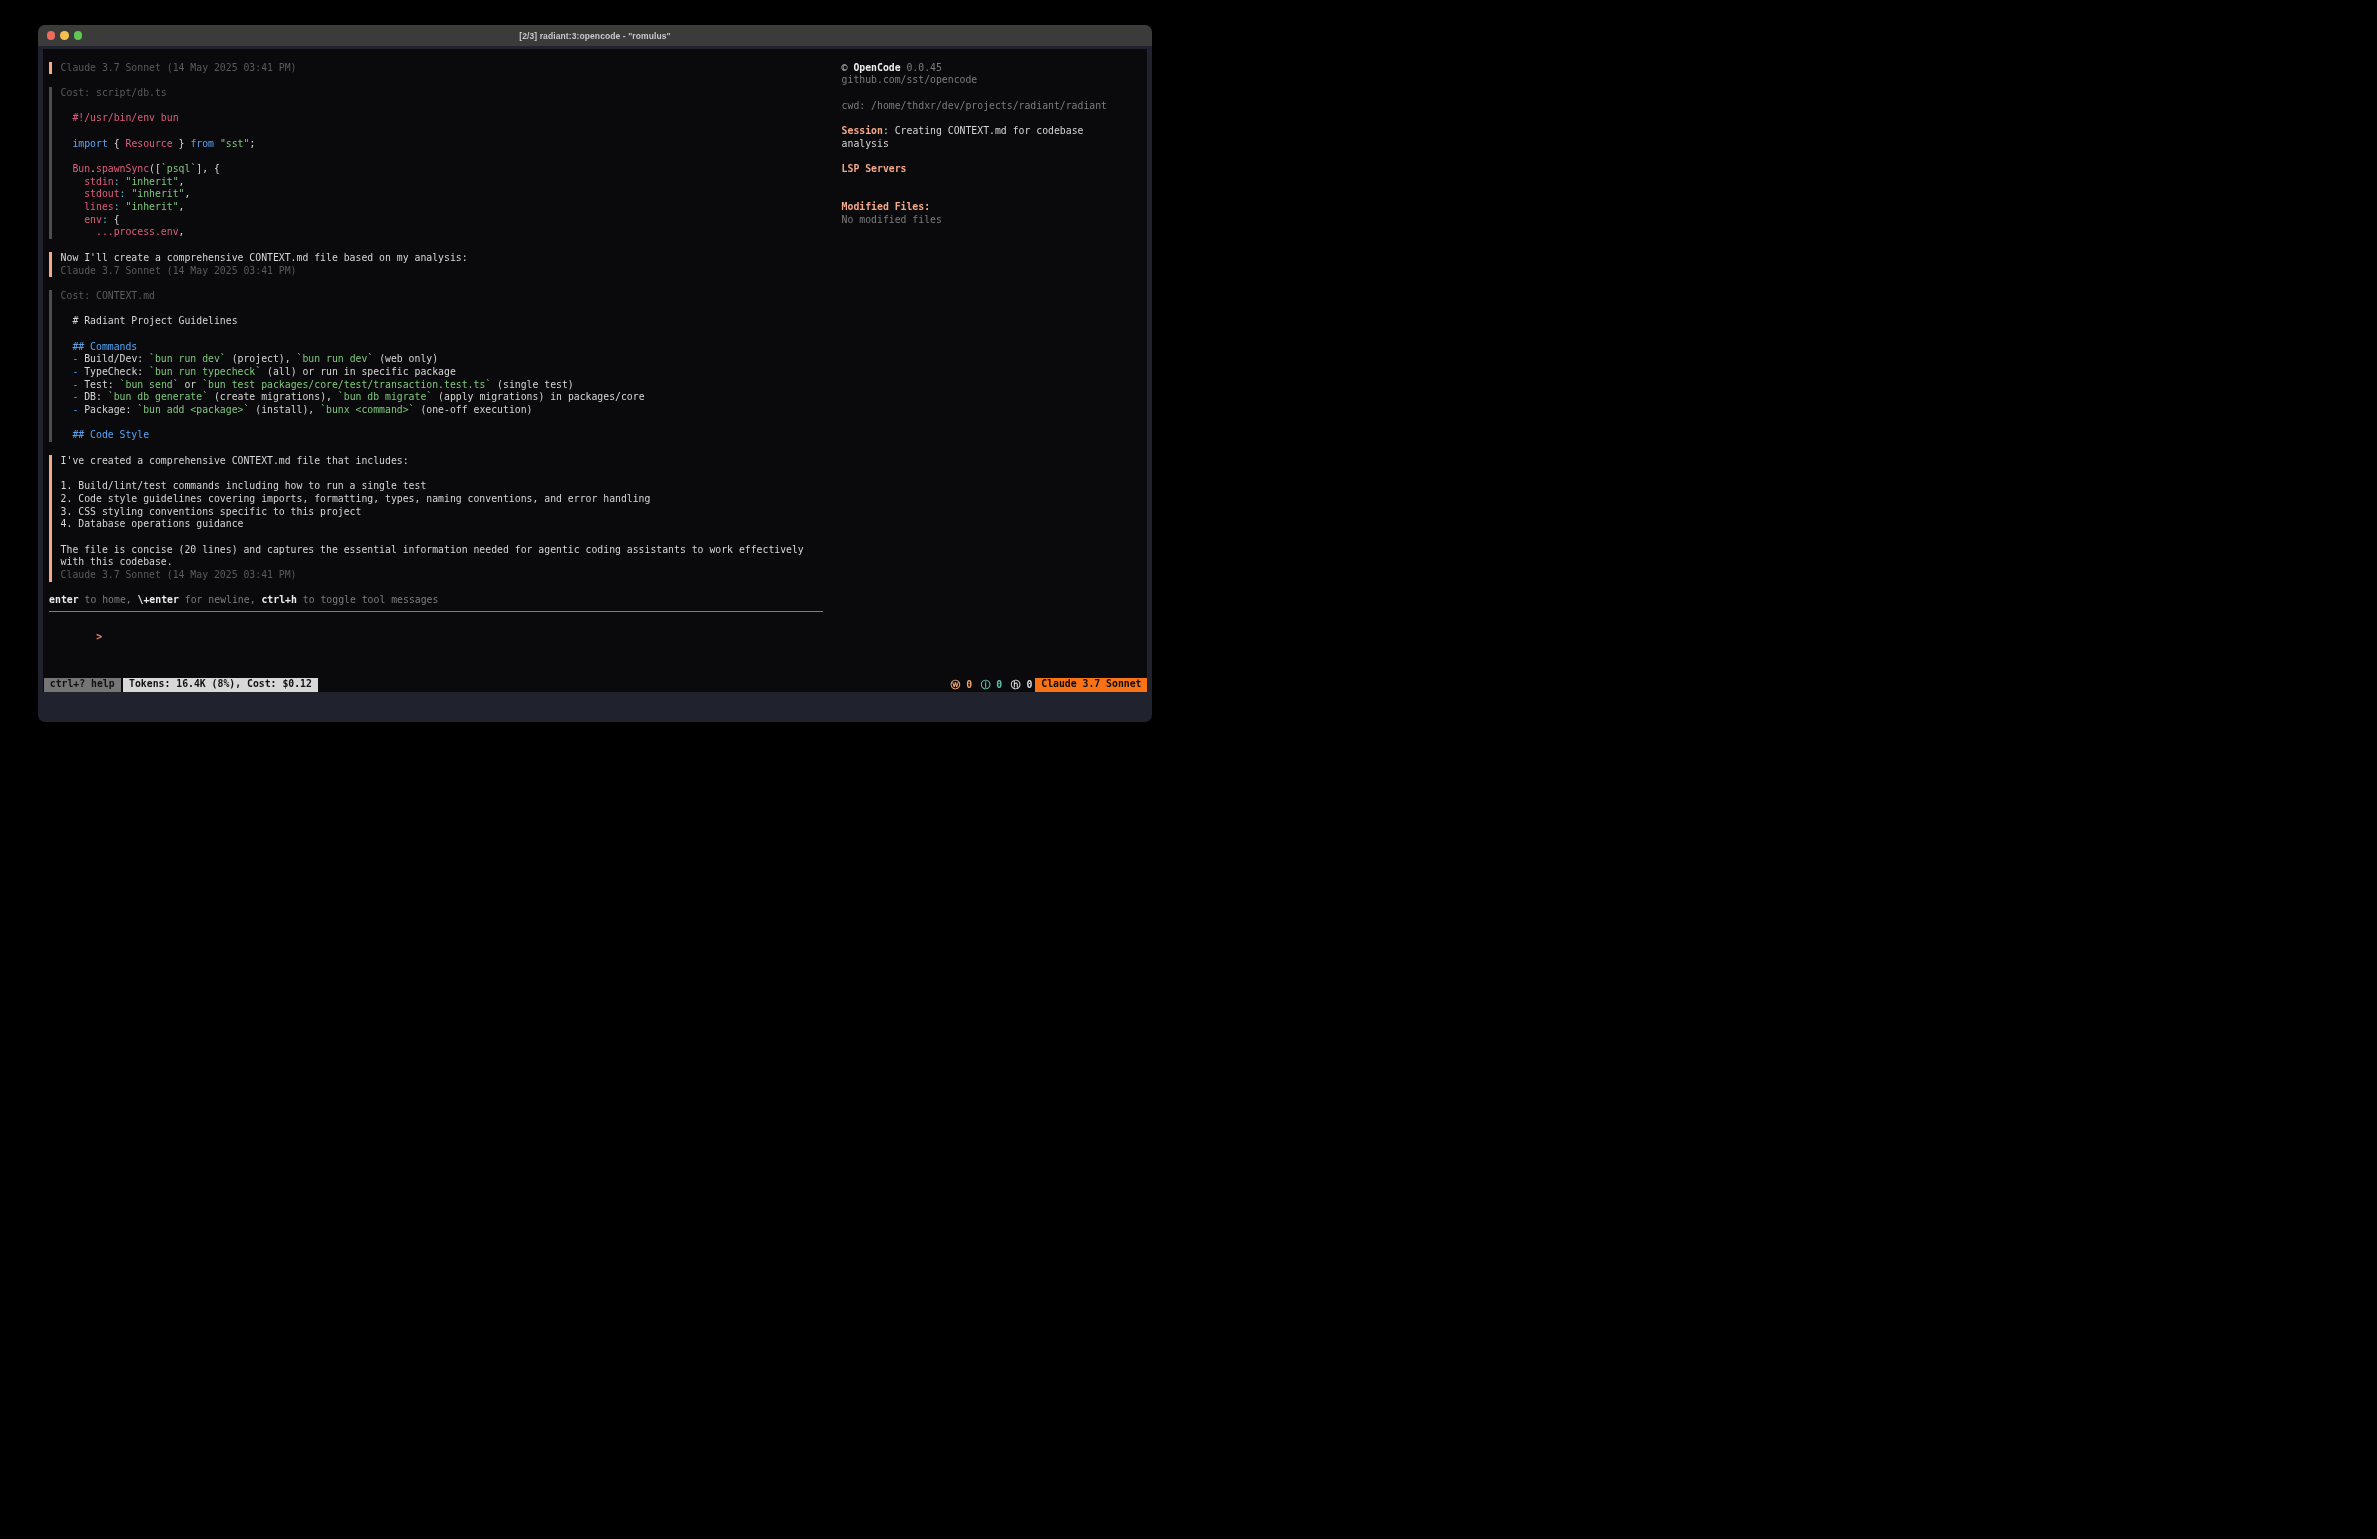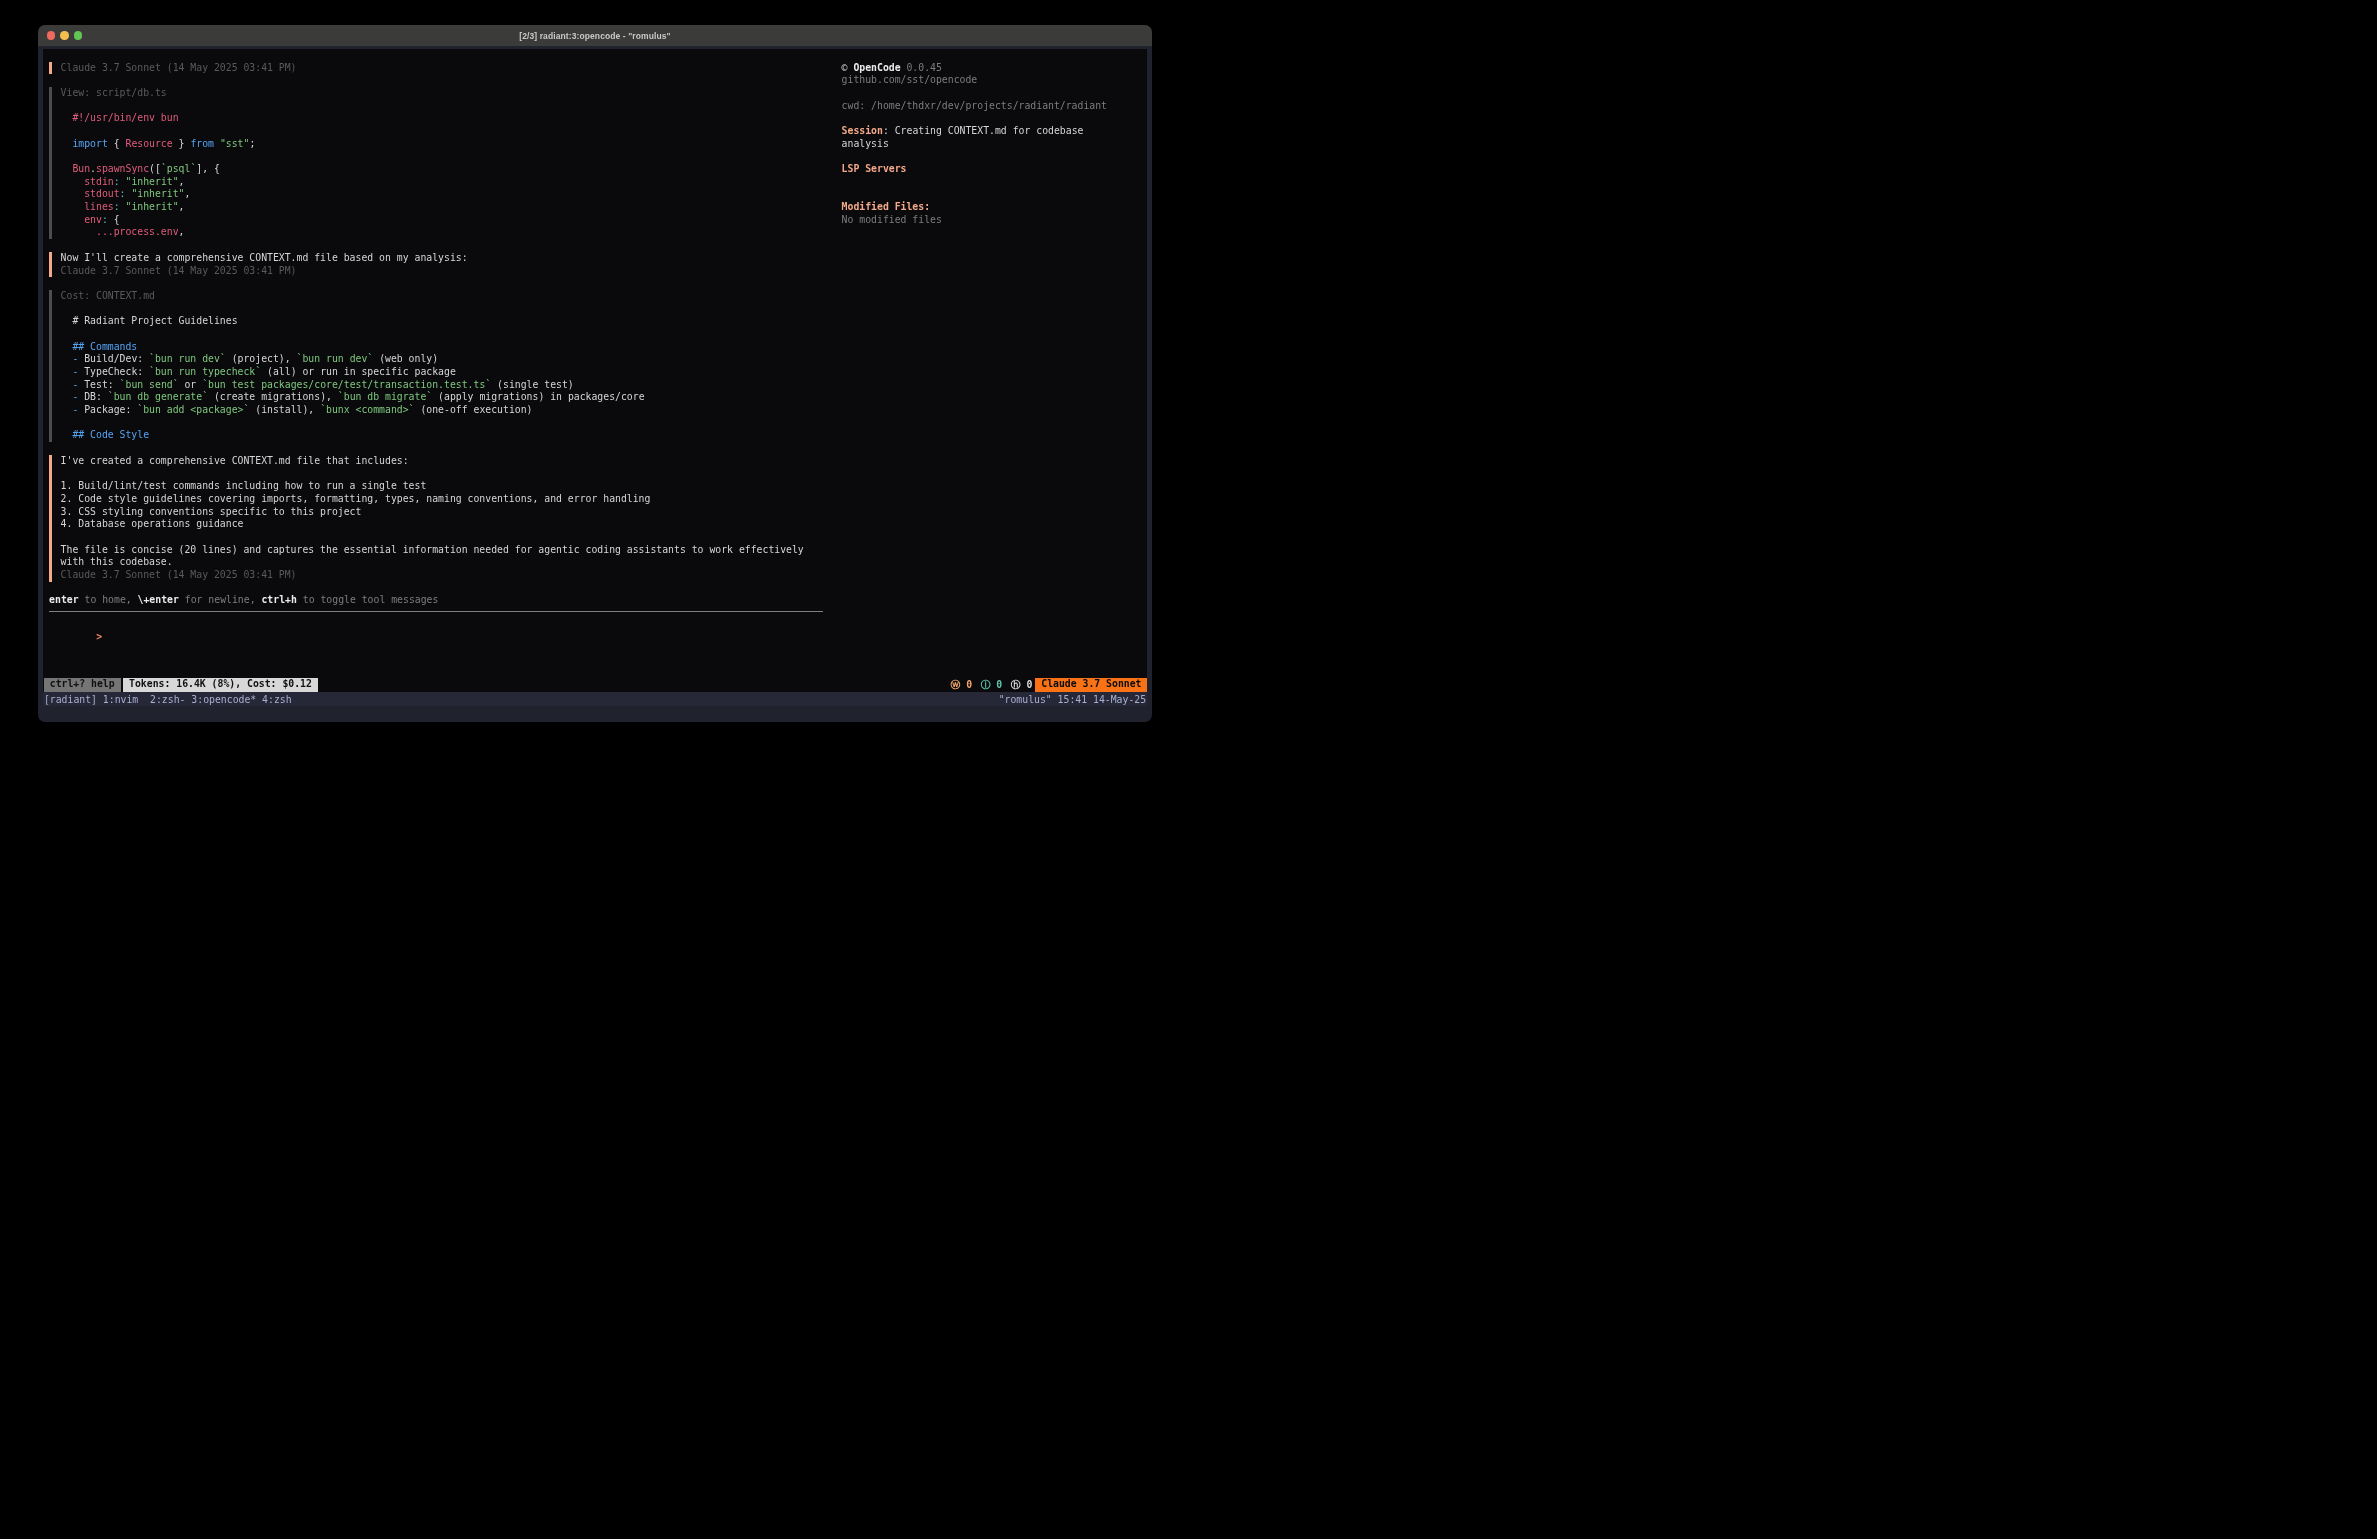--- a/index.html
+++ b/index.html
@@ -86,21 +86,21 @@
   </div>
 
   <div class="screen">
 
     <div class="chat">
       <div>
           <div class="block bar-orange">
             <div class="ln"><span class="c-dim">Claude 3.7 Sonnet (14 May 2025 03:41 PM)</span></div>
           </div>
           <div class="block bar-gray">
-            <div class="ln"><span class="c-dim">View: script/db.ts</span></div>
+            <div class="ln"><span class="c-dim">Cost: script/db.ts</span></div>
             <div class="ln">&nbsp;</div>
             <div class="ln"><span class="c-fg">  </span><span class="c-pink">#!/usr/bin/env bun</span></div>
             <div class="ln">&nbsp;</div>
             <div class="ln"><span class="c-fg">  </span><span class="c-blue">import</span><span class="c-fg"> { </span><span class="c-pink">Resource</span><span class="c-fg"> } </span><span class="c-blue">from</span><span class="c-fg"> </span><span class="c-green">"sst"</span><span class="c-fg">;</span></div>
             <div class="ln">&nbsp;</div>
             <div class="ln"><span class="c-fg">  </span><span class="c-pink">Bun</span><span class="c-fg">.</span><span class="c-pink">spawnSync</span><span class="c-fg">([</span><span class="c-green">`psql`</span><span class="c-fg">], {</span></div>
             <div class="ln"><span class="c-fg">    </span><span class="c-pink">stdin</span><span class="c-cyan">:</span><span class="c-fg"> </span><span class="c-green">"inherit"</span><span class="c-fg">,</span></div>
             <div class="ln"><span class="c-fg">    </span><span class="c-pink">stdout</span><span class="c-cyan">:</span><span class="c-fg"> </span><span class="c-green">"inherit"</span><span class="c-fg">,</span></div>
             <div class="ln"><span class="c-fg">    </span><span class="c-pink">lines</span><span class="c-cyan">:</span><span class="c-fg"> </span><span class="c-green">"inherit"</span><span class="c-fg">,</span></div>
             <div class="ln"><span class="c-fg">    </span><span class="c-pink">env</span><span class="c-cyan">:</span><span class="c-fg"> {</span></div>
@@ -167,19 +167,15 @@
       <span class="diags">
           <span class="diag" style="color: rgb(242, 164, 108);">ⓦ 0</span>
           <span class="diag" style="color: rgb(95, 199, 169);">ⓘ 0</span>
           <span class="diag" style="color: rgb(220, 220, 220);">ⓗ 0</span>
         </span>
       <span class="badge badge-model">Claude 3.7 Sonnet</span>
     </div>
 
   </div>
 
-  <div class="tmuxbar">
-    <span>[radiant] 1:nvim  2:zsh- 3:opencode* 4:zsh</span>
-    <span class="tmux-right">"romulus" 15:41 14-May-25</span>
-  </div>
 
 </div>
 
 
 </body></html>

